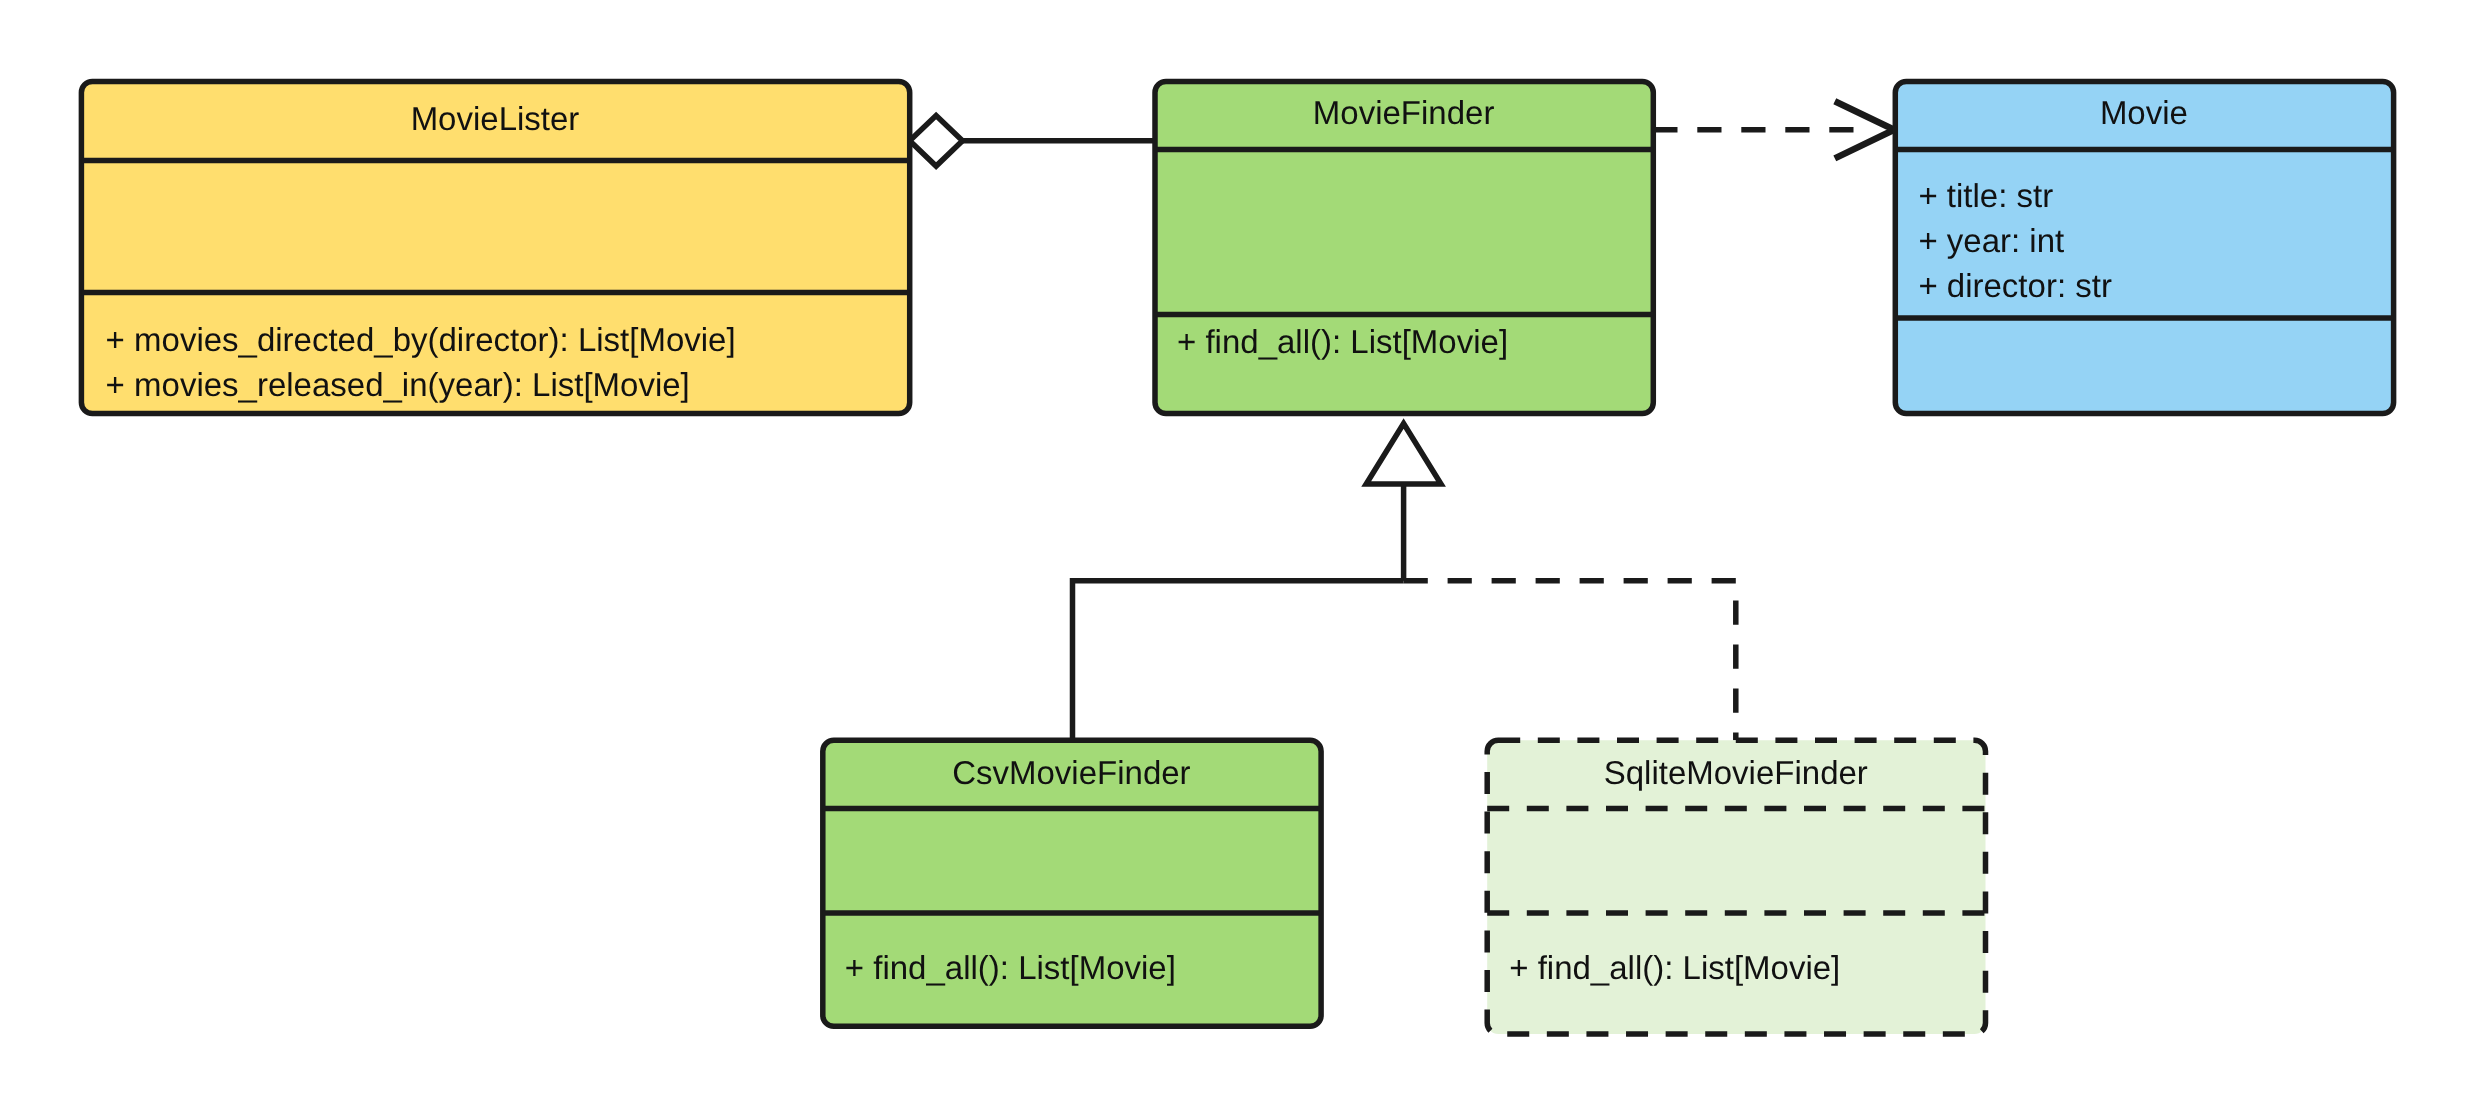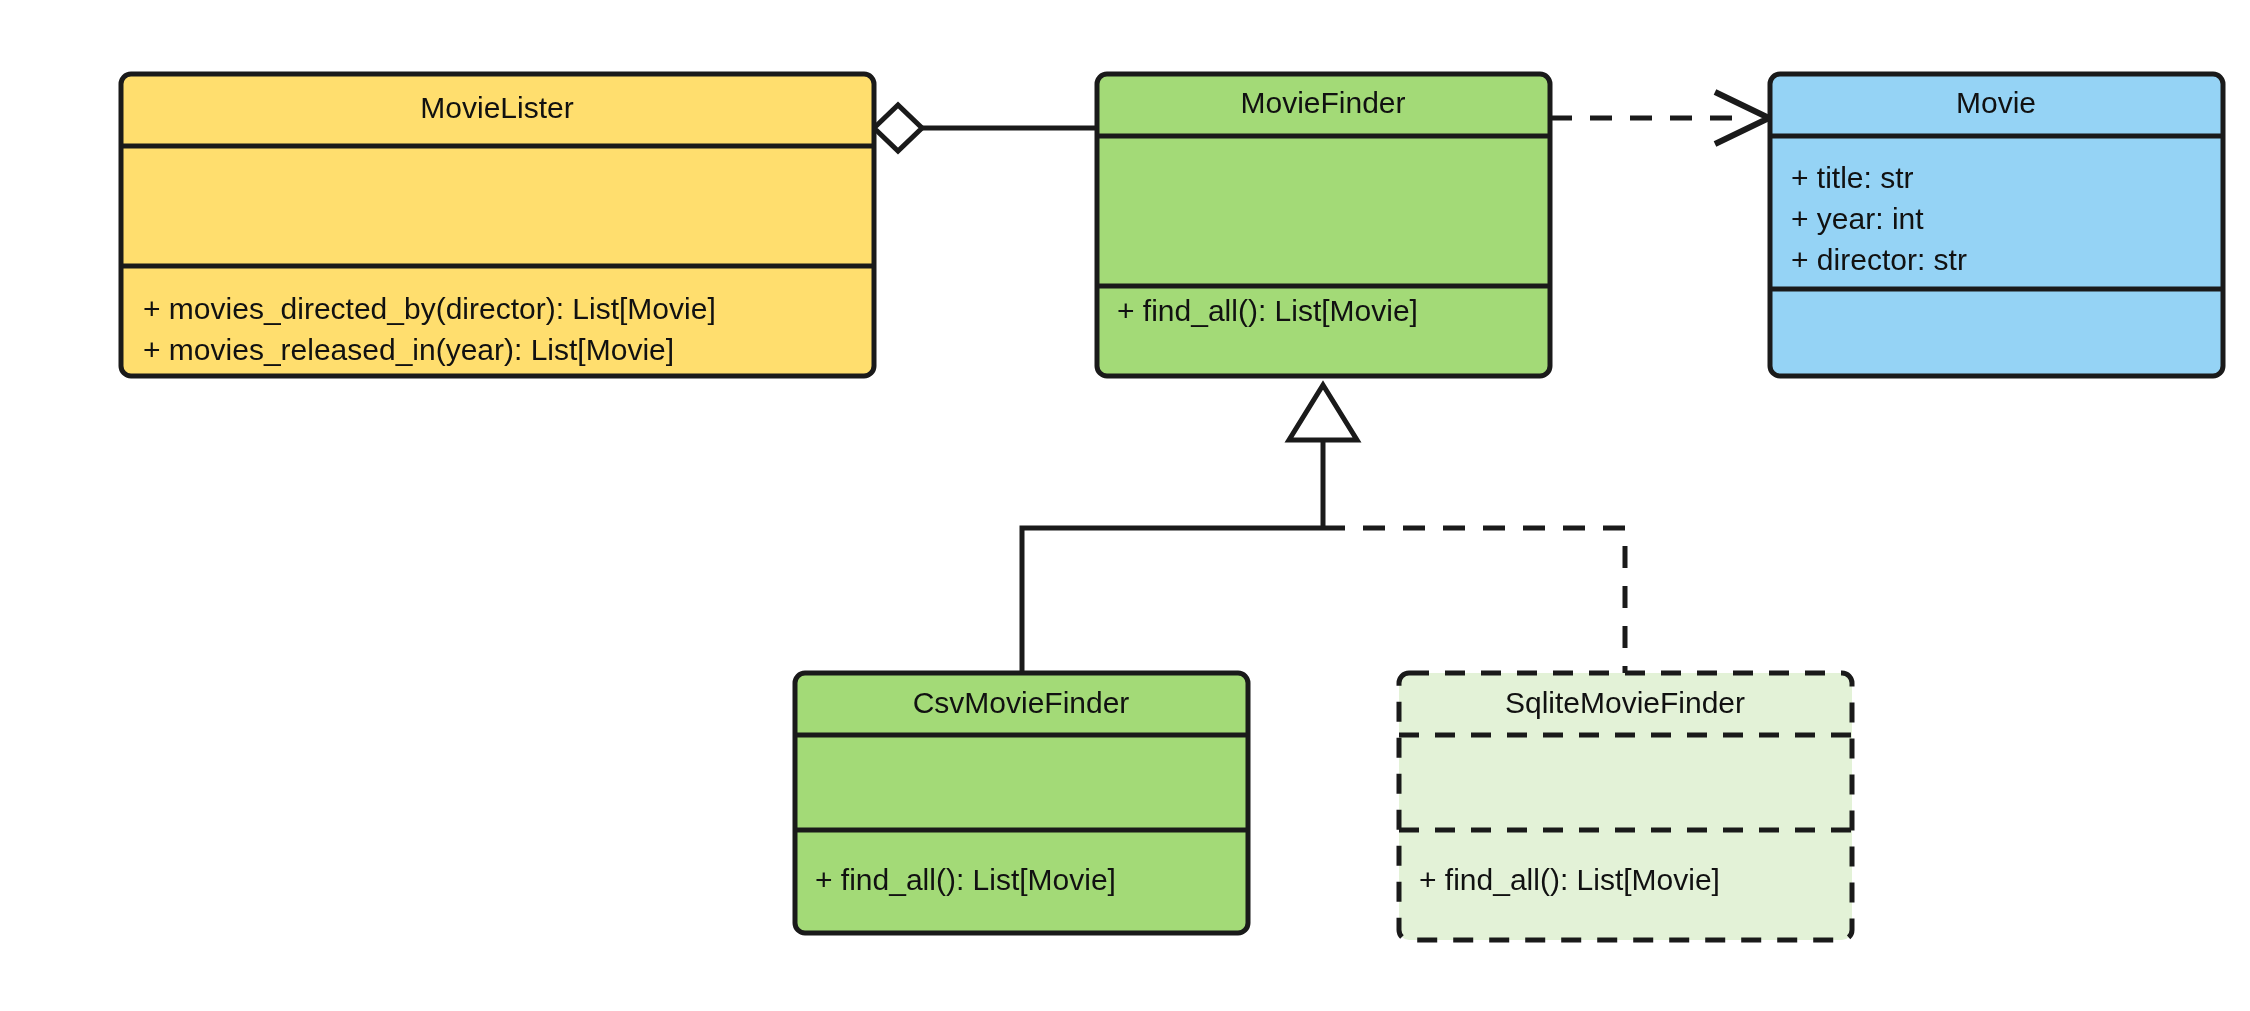--- a/index.html
+++ b/index.html
@@ -10,21 +10,20 @@
   body {
     width: 2250px;
     height: 1011px;
     font-family: "Liberation Sans", sans-serif;
     overflow: hidden;
   }
   #diagram-root {
     position: relative;
     width: 1978px;
     height: 1011px;
-    padding-left: 47px;
   }
   svg.uml-canvas {
     display: block;
     width: 2250px;
     height: 1011px;
   }
   .cls-box-solid {
     stroke: #1a1a1a;
     stroke-width: 5;
   }

